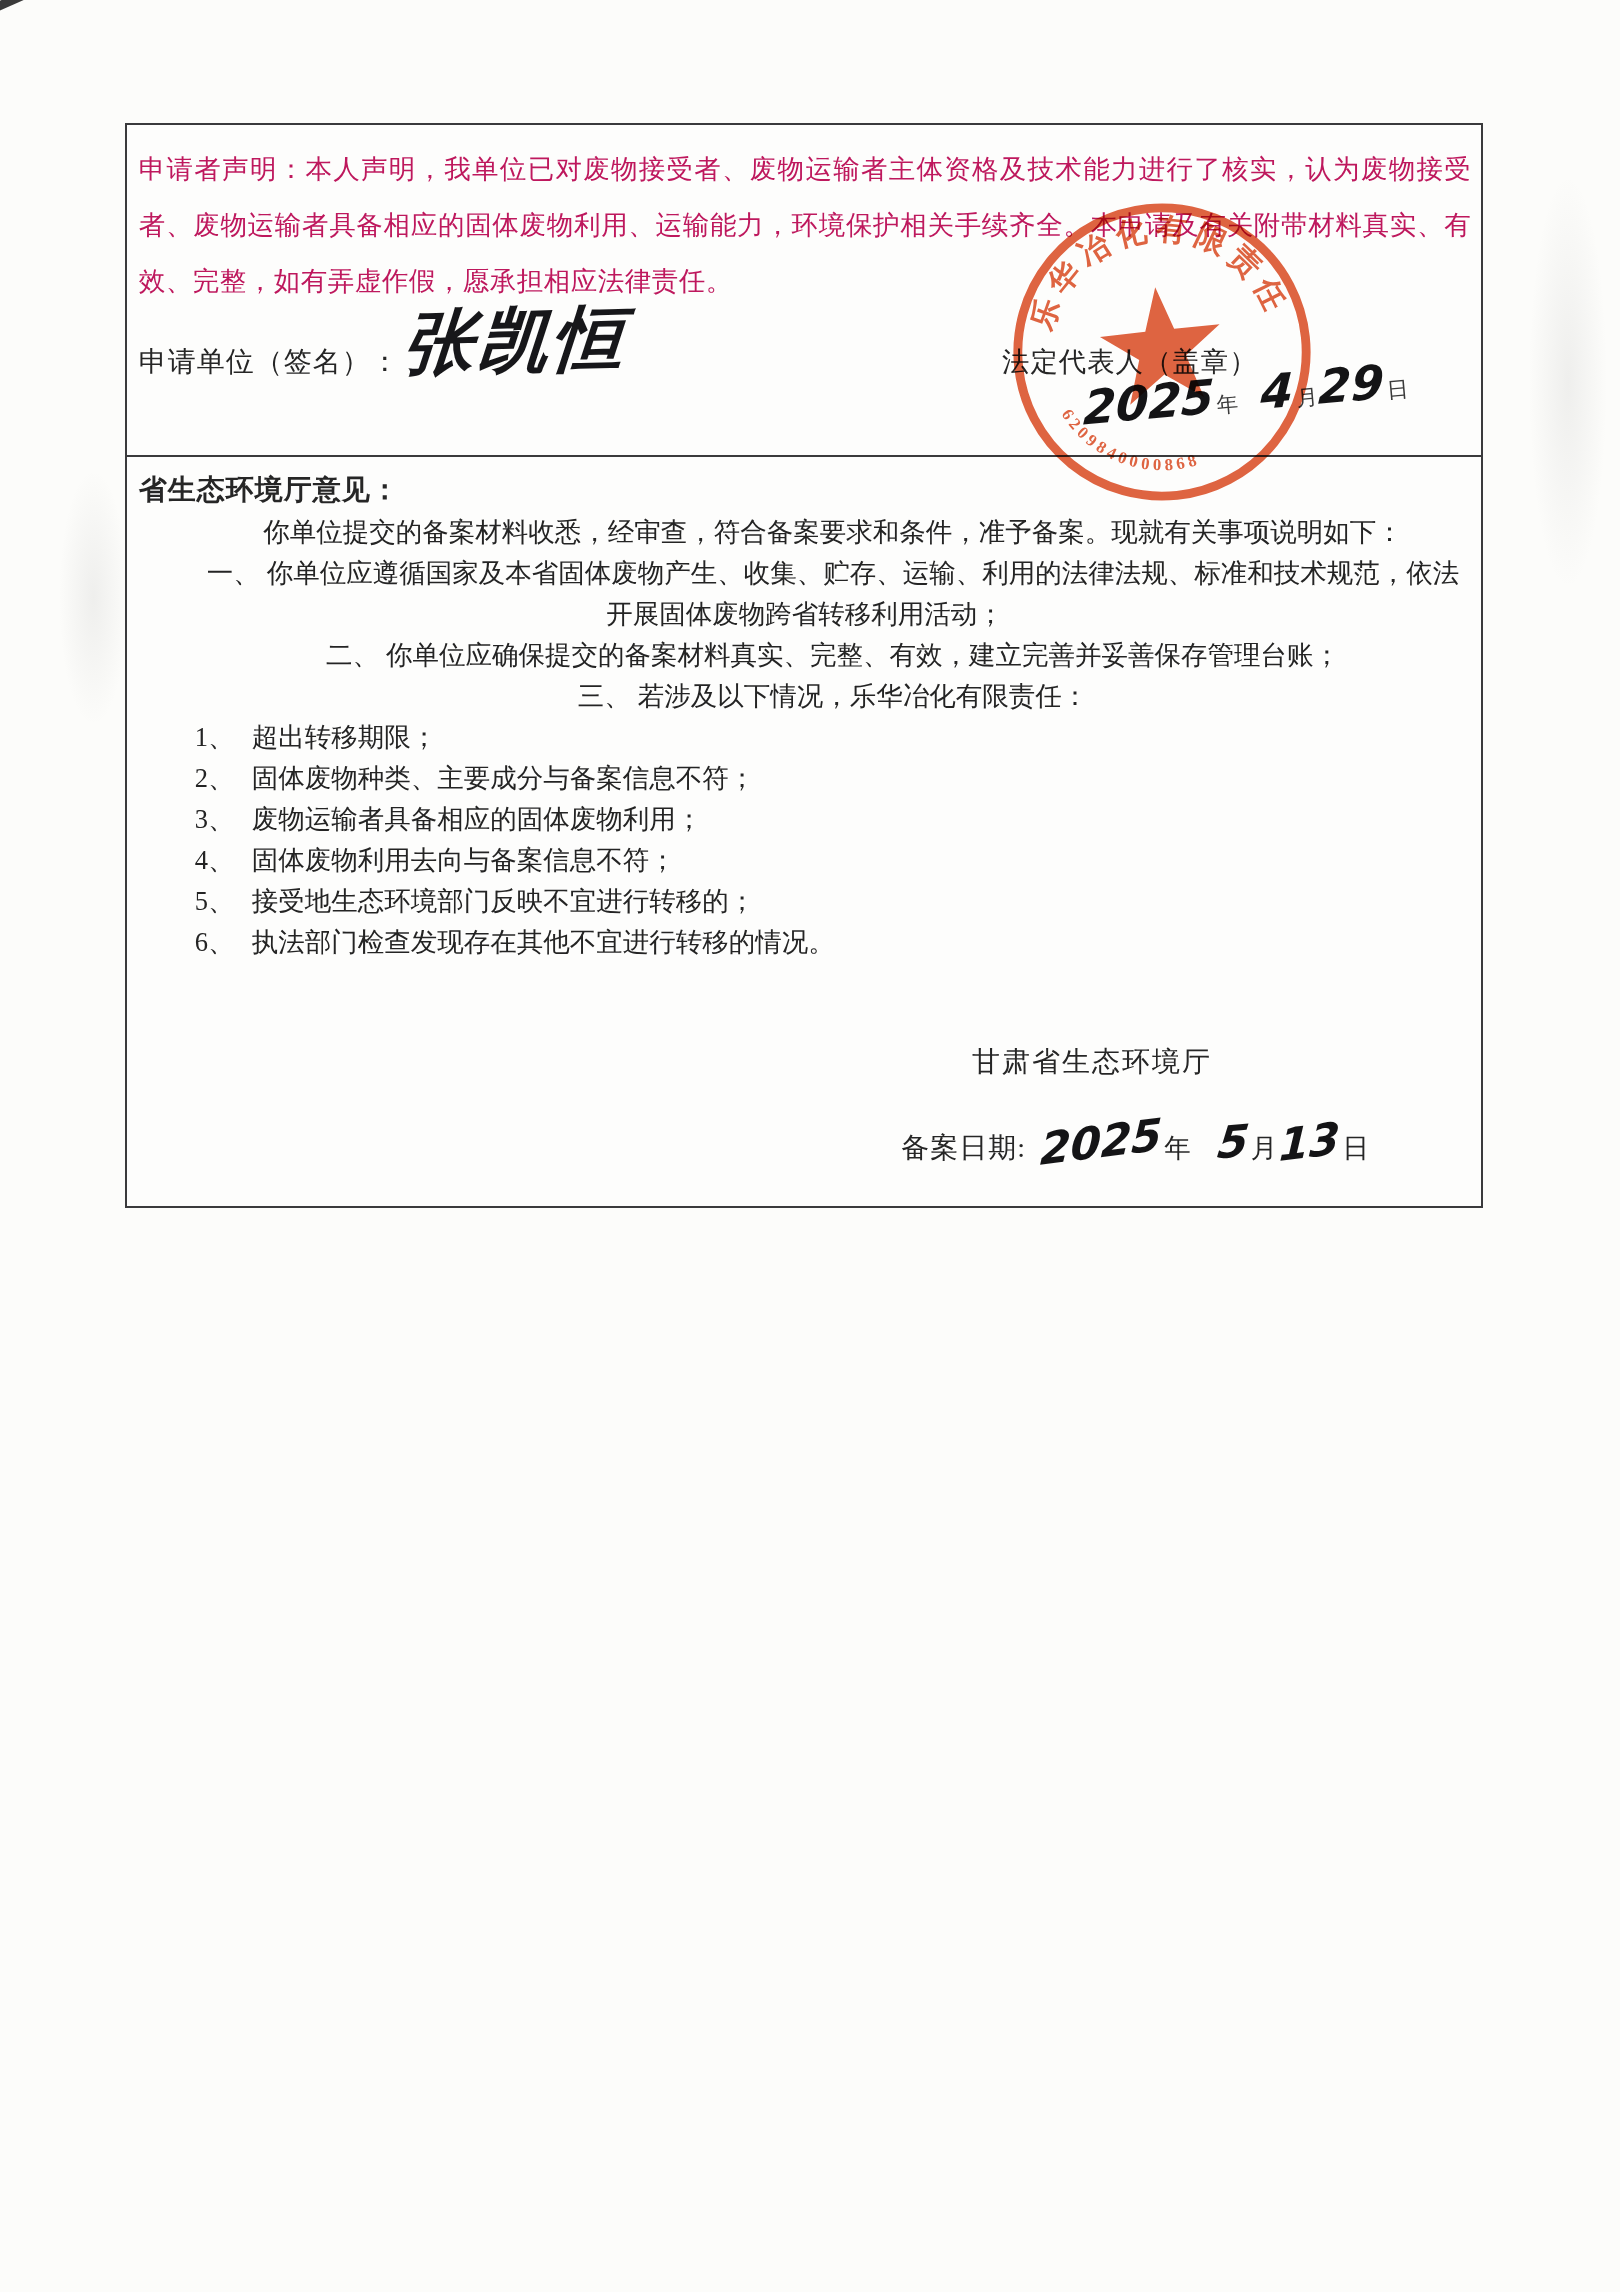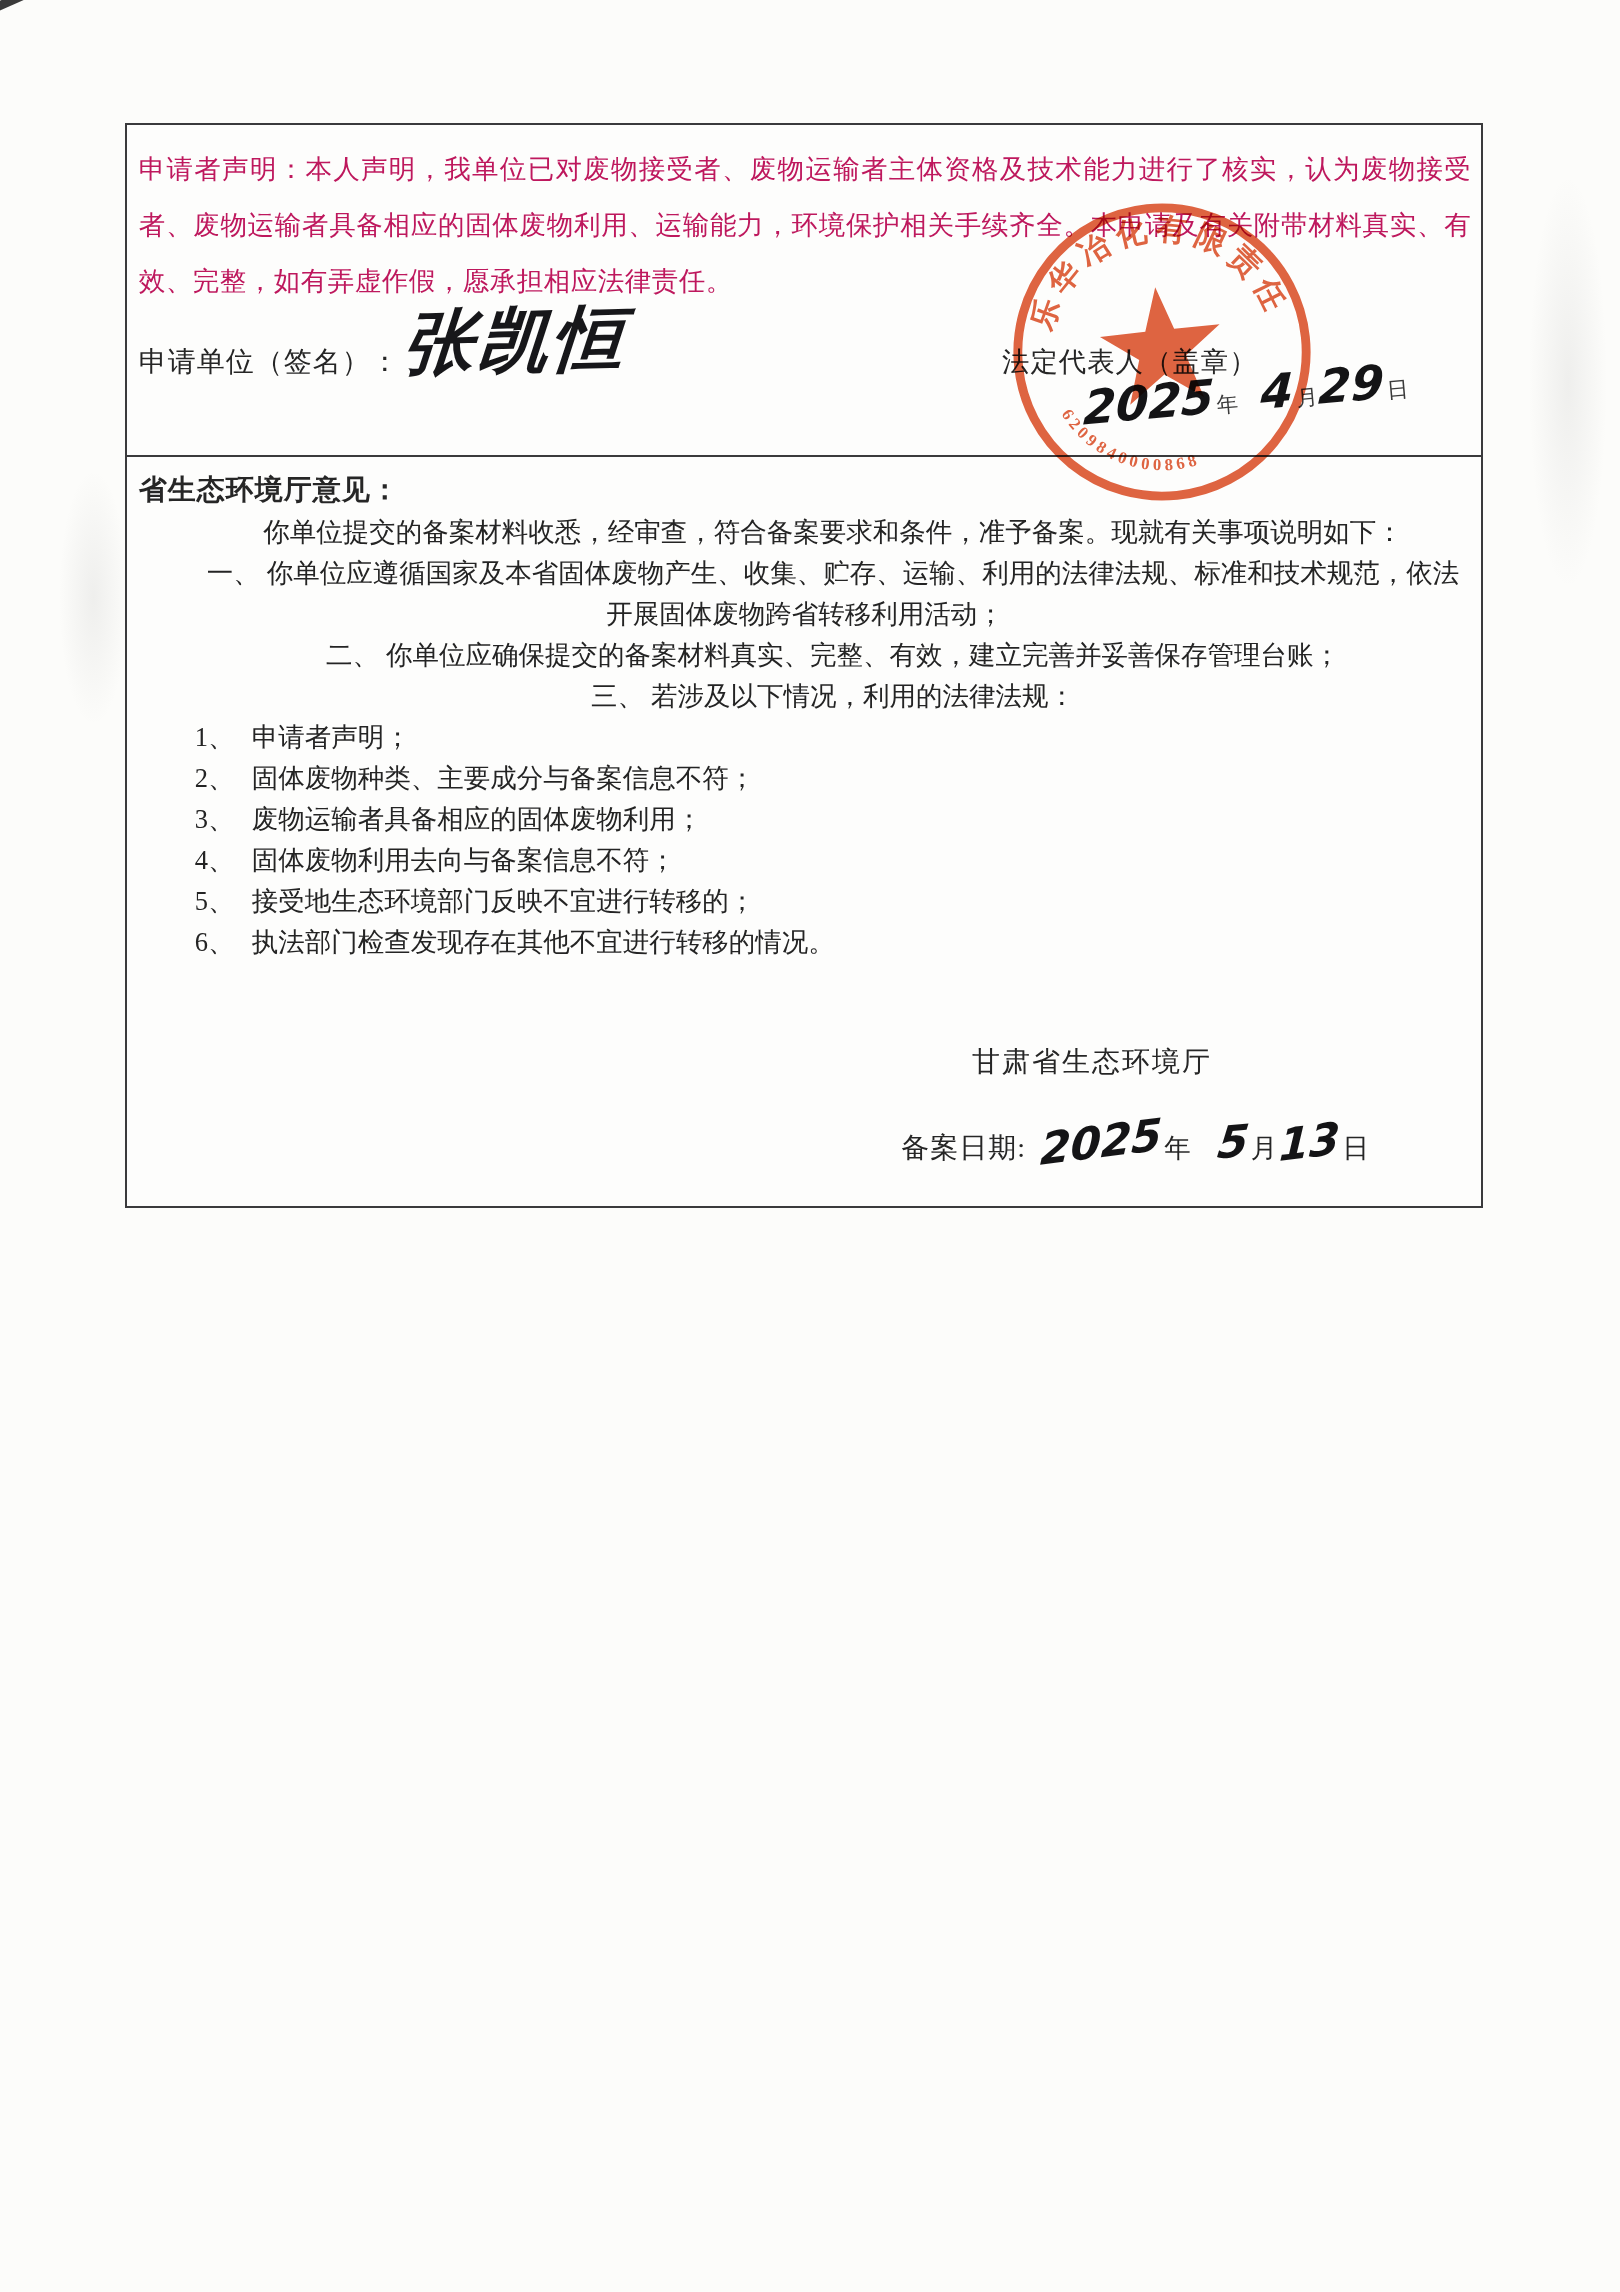--- a/index.html
+++ b/index.html
@@ -115,25 +115,25 @@
       </div>
     </div>
 
     <div class="cell2">
       <div class="op-heading">省生态环境厅意见：</div>
 
       <div class="op-body">
         <p>你单位提交的备案材料收悉，经审查，符合备案要求和条件，准予备案。现就有关事项说明如下：</p>
         <p><span class="cno">一、</span><span>你单位应遵循国家及本省固体废物产生、收集、贮存、运输、利用的法律法规、标准和技术规范，依法开展固体废物跨省转移利用活动；</span></p>
         <p><span class="cno">二、</span><span>你单位应确保提交的备案材料真实、完整、有效，建立完善并妥善保存管理台账；</span></p>
-        <p><span class="cno">三、</span><span>若涉及以下情况，利用的法律法规：</span></p>
+        <p><span class="cno">三、</span><span>若涉及以下情况，乐华冶化有限责任：</span></p>
 
         <div class="item">
             <span class="no">1、</span>
-            <span>申请者声明；</span>
+            <span>超出转移期限；</span>
           </div>
         <div class="item">
             <span class="no">2、</span>
             <span>固体废物种类、主要成分与备案信息不符；</span>
           </div>
         <div class="item">
             <span class="no">3、</span>
             <span>废物运输者具备相应的固体废物利用；</span>
           </div>
         <div class="item">

